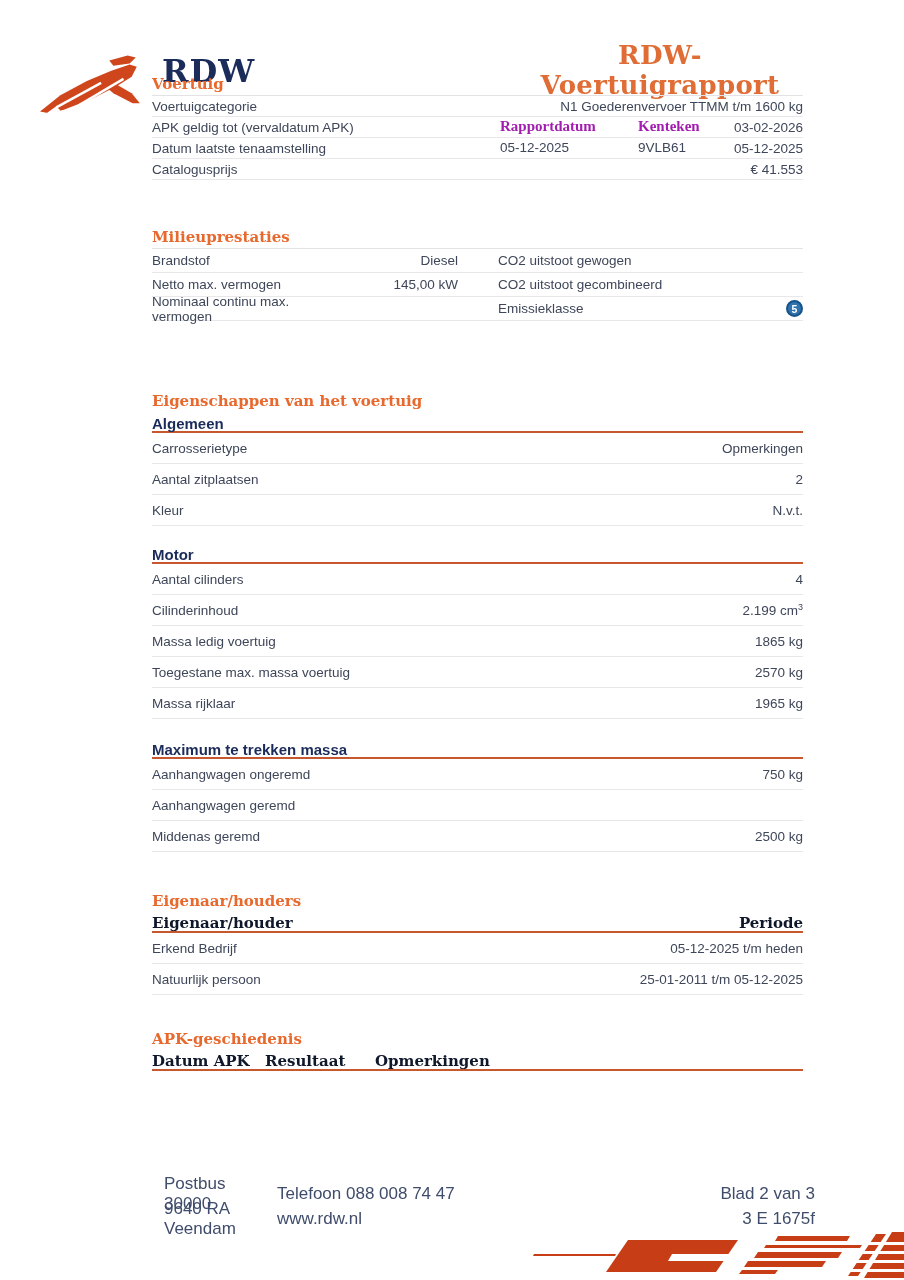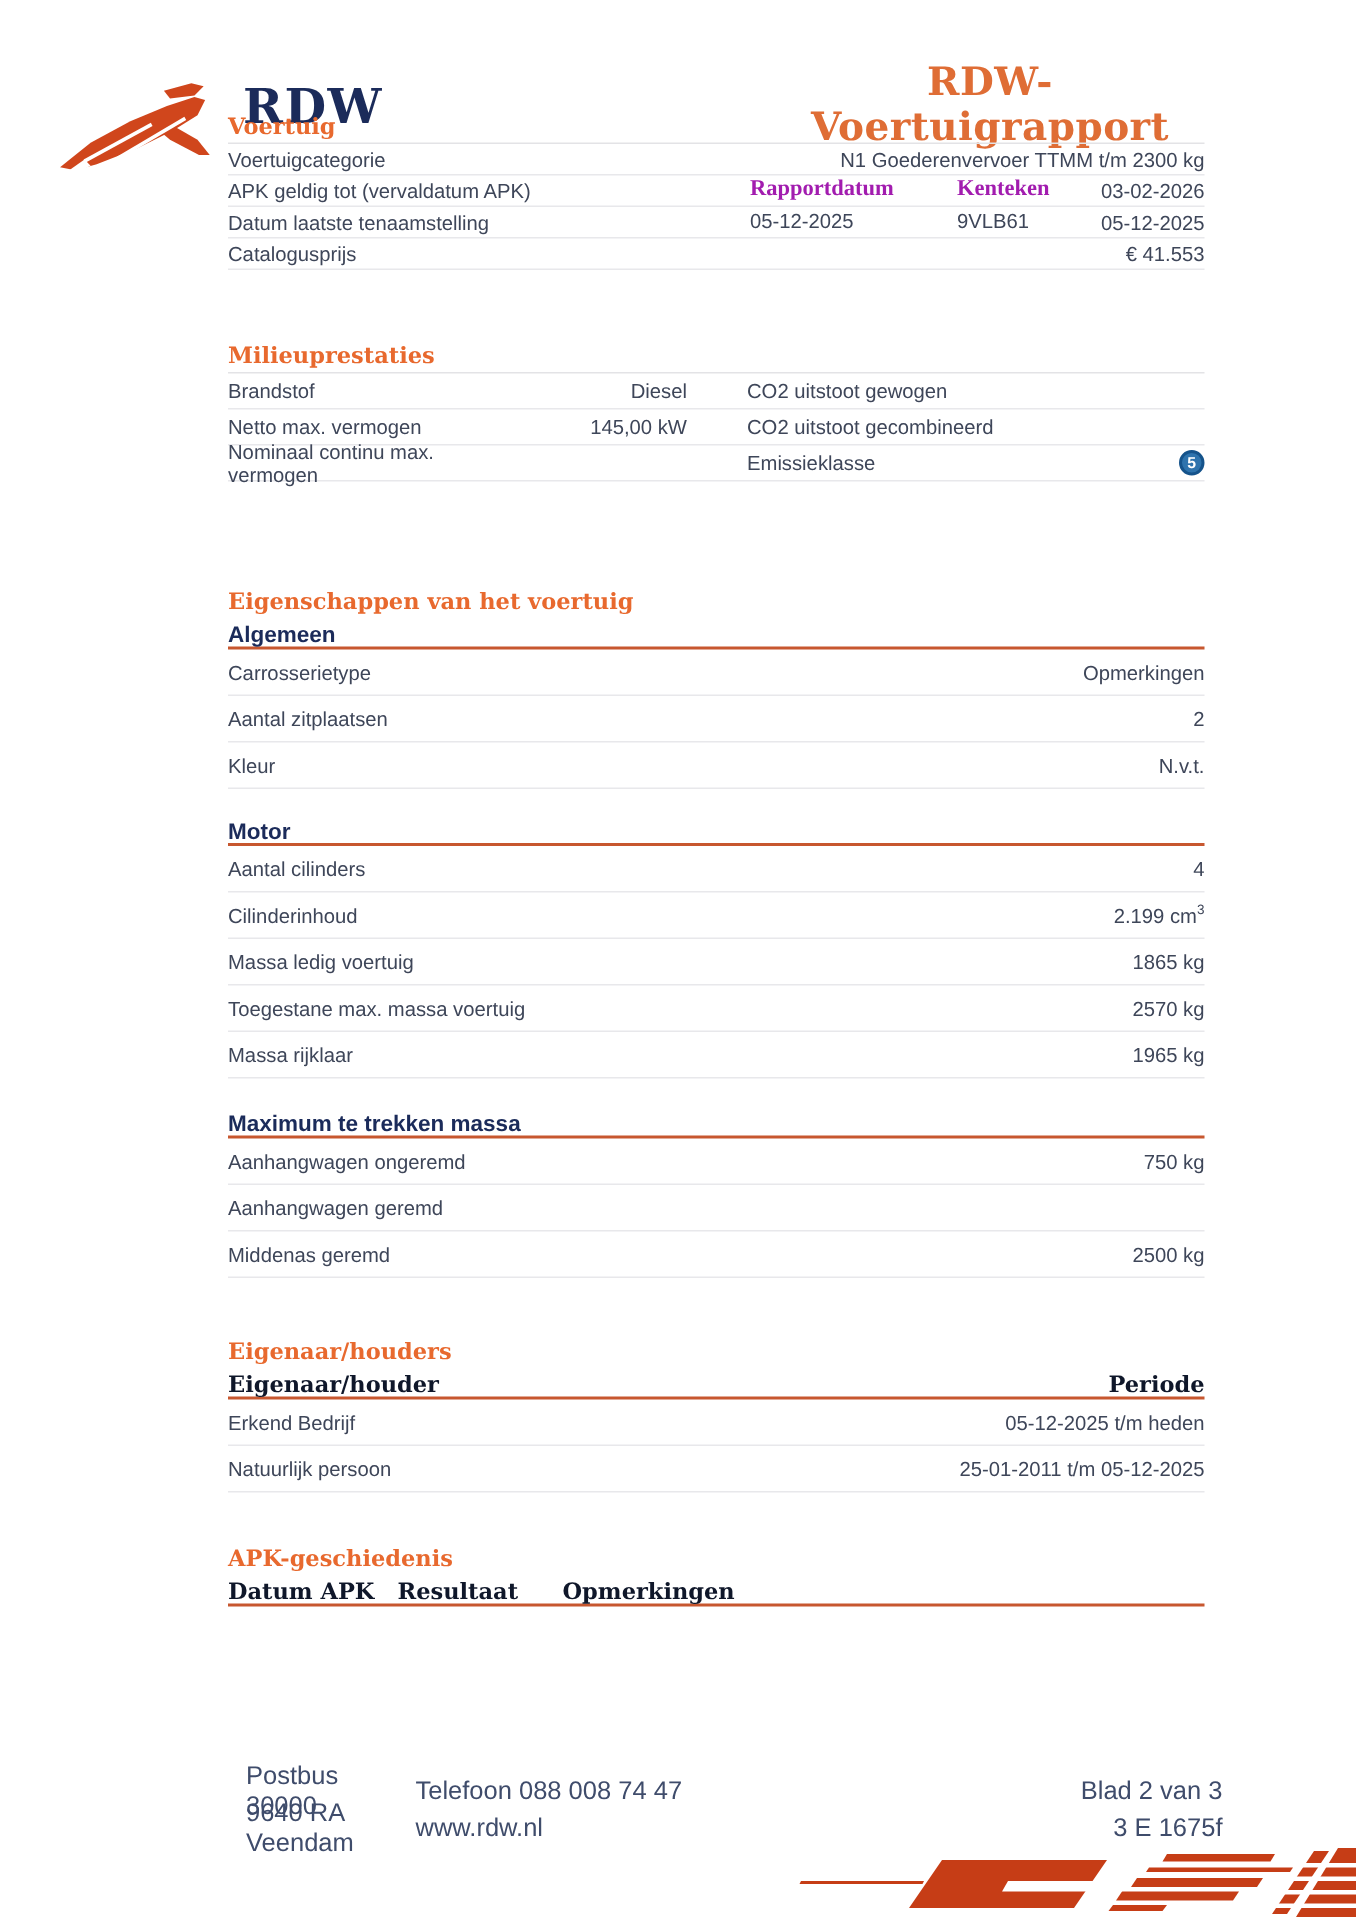--- a/index.html
+++ b/index.html
@@ -114,21 +114,21 @@
       </div>
     </div>
   </div>
 
   <div class="content">
 
     <div class="sec-title">Voertuig</div>
     <div class="rule-top"></div>
     <div class="kv-row">
       <span class="kv-label">Voertuigcategorie</span>
-      <span class="kv-value">N1 Goederenvervoer TTMM t/m 2300 kg</span>
+      <span class="kv-value">N1 Goederenvervoer TTMM t/m 1600 kg</span>
     </div>
     <div class="kv-row">
       <span class="kv-label">APK geldig tot (vervaldatum APK)</span>
       <span class="kv-value">03-02-2026</span>
     </div>
     <div class="kv-row">
       <span class="kv-label">Datum laatste tenaamstelling</span>
       <span class="kv-value">05-12-2025</span>
     </div>
     <div class="kv-row">

